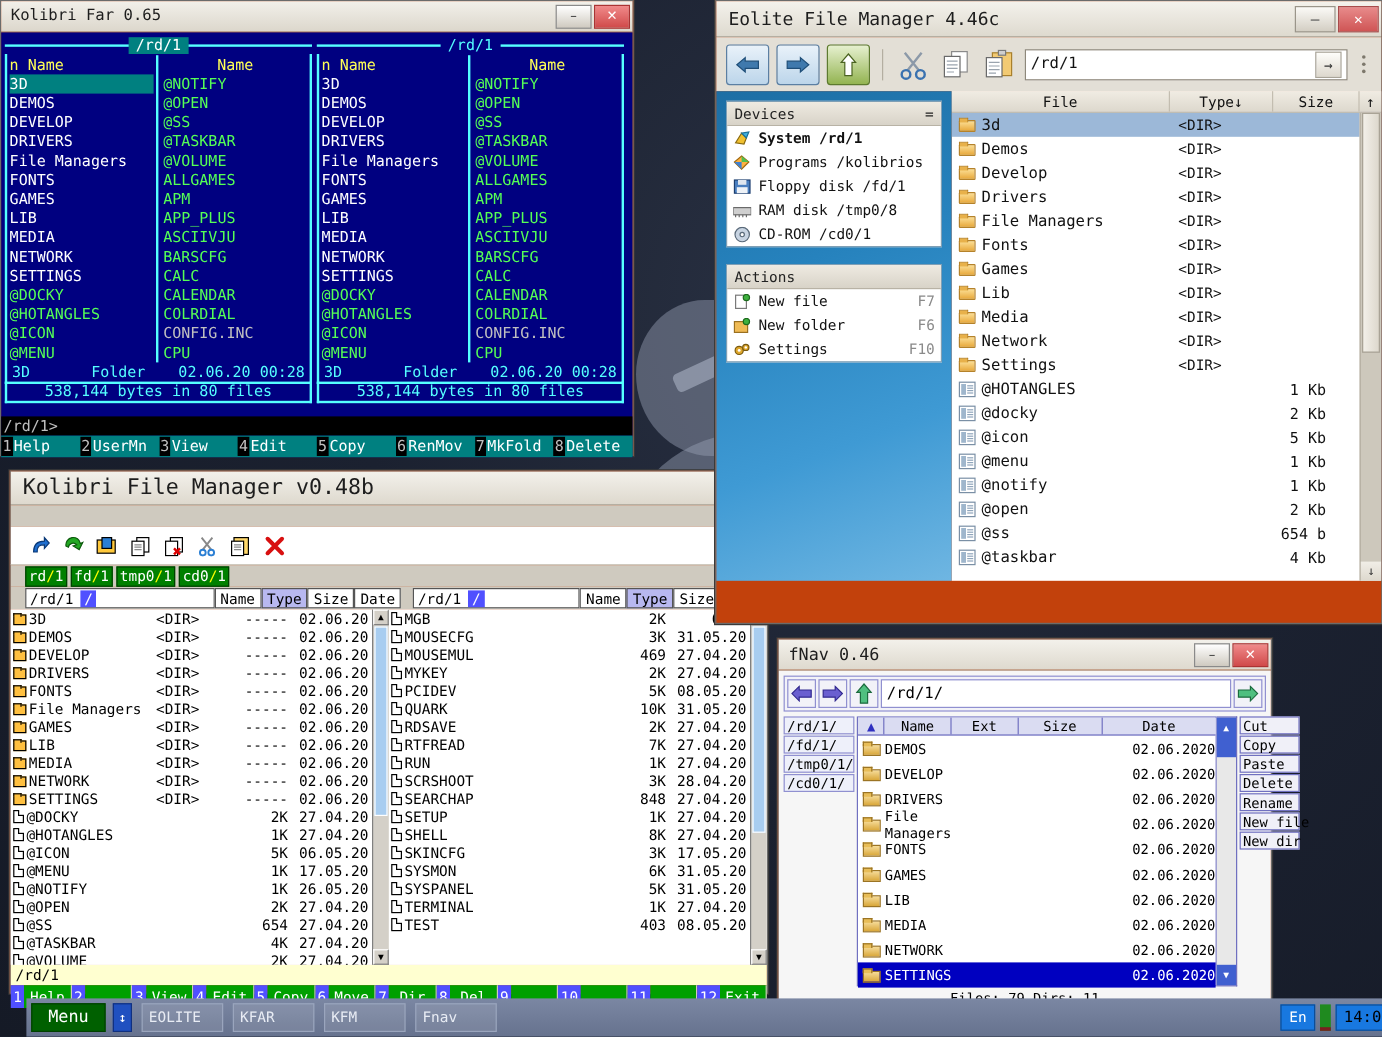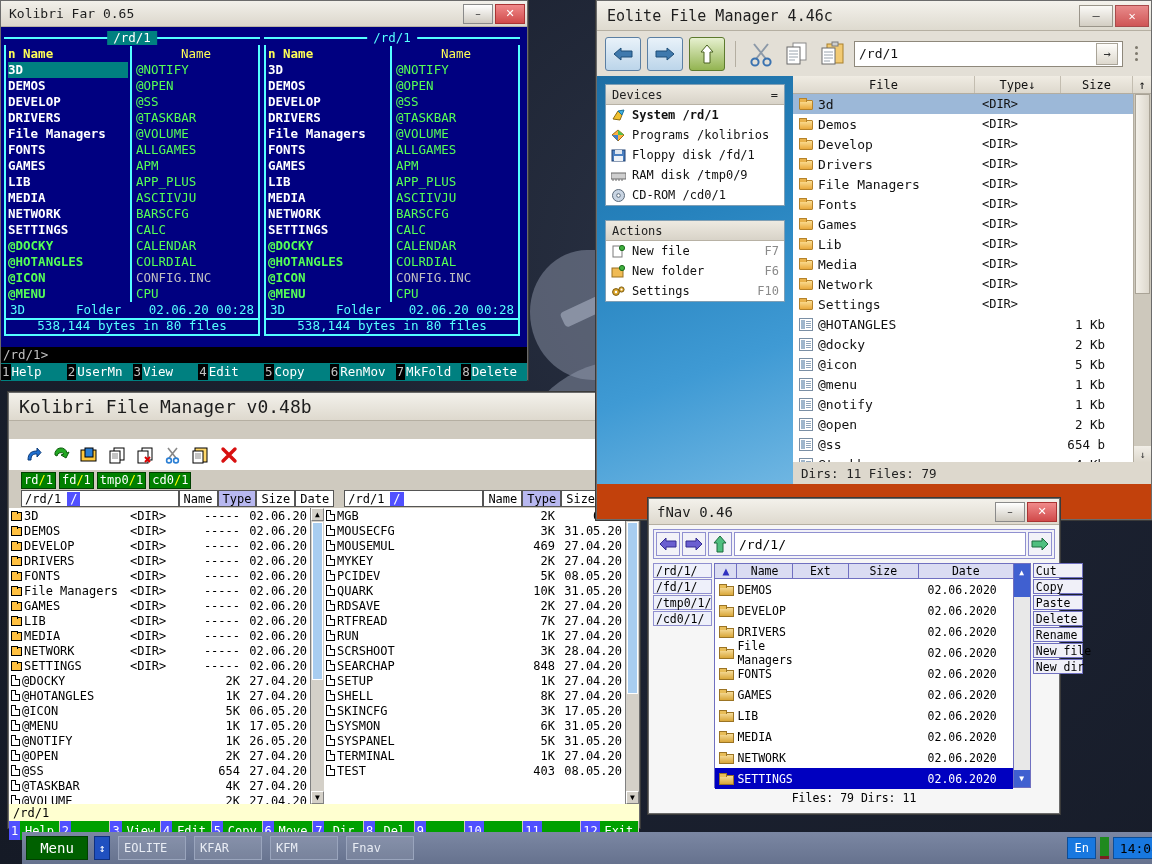--- a/index.html
+++ b/index.html
@@ -60,21 +60,21 @@
   .fp-line { position:absolute; left:0; right:0; top:6px; border-top:2px solid #55ffff; }
   .fp-title {
     position:absolute; left:50%; transform:translateX(-50%); top:0;
     padding:0 6px; z-index:2; color:#fff; background:#000080;
     font-size:12.5px;
   }
   .fp-title.sel { background:#008080; color:#fff; }
   .fp-box { border:2px solid #55ffff; border-top:none; padding:1px 2px 0 2px; }
   .fp-cols { display:flex; }
   .fp-col { width:50%; }
-  .fp-col.left { border-right:2px solid #55ffff; padding-right:2px;font-weight:bold;}
+  .fp-col.left { border-right:2px solid #55ffff; padding-right:2px;}
   .fp-col.right { padding-left:4px; }
   .fp-hdr { color:#ffff55; text-align:center; font-size:12.5px; height:16px;}
   .fp-hdr.l { text-align:left; }
   .fi { font-size:12.5px; height:16px; white-space:nowrap; overflow:hidden; }
   .fi.dir { color:#ffffff; }
   .fi.exe { color:#55ff55; }
   .fi.file { color:#c0c0c0; }
   .fi.cur { background:#008080; }
   .fp-foot { border-top:0; color:#55ffff; font-size:12.5px; }
   .fp-info { display:flex; padding:0 2px; }
@@ -187,21 +187,21 @@
   .kfm-fn{height:19px;display:flex;font-size:12px;}
   .kfm-fn .n{background:#5050ff;color:#fff;padding:0 2px;display:flex;align-items:center;}
   .kfm-fn .l{background:#00a000;color:#fff;flex:1;display:flex;align-items:center;justify-content:center;border-right:1px solid #cfcabf;}
   .kfold{width:11px;height:10px;flex:0 0 11px;position:relative;}
   .kfold:before{content:"";position:absolute;inset:1px 0 0 0;background:#ffc040;border:1px solid #000;}
   .kfold:after{content:"";position:absolute;left:0;top:0;width:5px;height:2px;background:#ffc040;border:1px solid #000;border-bottom:none;}
   .kdoc{width:9px;height:11px;flex:0 0 9px;background:#fff;border:1px solid #000;position:relative;}
   .kdoc:after{content:"";position:absolute;right:-1px;top:-1px;width:4px;height:4px;background:#fff;border-left:1px solid #000;border-bottom:1px solid #000;}
 
   
-  #fnav { left:648px; top:498px; width:412px; height:316px; z-index:8; }
+  #fnav { left:648px; top:532px; width:412px; height:316px; z-index:8; }
   #fnav .fn-title{height:26px;background:linear-gradient(#f3f1eb,#ded9ce);display:flex;align-items:center;padding:0 2px 0 8px;border-bottom:1px solid #b5afa2;font-size:14px;color:#1d1d1d;}
   #fnav .fn-title .t{flex:1;}
   .fn-body{background:#f6f6f6;padding:4px;height:288px;}
   .fn-navbar{height:30px;border:1px solid #9090d0;background:#f2f2f8;display:flex;align-items:center;gap:2px;padding:2px;}
   .fn-arrow{width:24px;height:24px;display:flex;align-items:center;justify-content:center;border:1px solid #9090d0;background:#f2f2f8;}
   .fn-input{flex:1;height:24px;background:#fff;border:1px solid #9090d0;display:flex;align-items:center;padding:0 4px;font-size:13px;}
   .fn-cols{display:flex;margin-top:4px;height:225px;}
   .fn-left{width:64px;}
   .fn-dv{height:15px;border:1px solid #9090d0;background:#eef0fa;font-size:11.5px;display:flex;align-items:center;padding-left:2px;margin-bottom:1px;}
   .fn-center{flex:1;margin-left:2px;display:flex;}
@@ -212,21 +212,21 @@
   .fn-hd .h-nm{flex:1;}
   .fn-hd .h-ex{width:56px;}
   .fn-hd .h-sz{width:70px;}
   .fn-hd .h-dt{width:94px;border-right:none;}
   .fn-row{height:21px;display:flex;align-items:center;font-size:11.5px;color:#000;}
   .fn-row.sel{background:#0000c0;color:#fff;}
   .fn-row .ic{width:22px;display:flex;align-items:center;justify-content:center;}
   .fn-row .nm{flex:1;}
   .fn-row .ex{width:56px;}
   .fn-row .sz{width:70px;}
-  .fn-row .dt{width:94px;text-align:right;padding-right:16px;}
+  .fn-row .dt{width:94px;text-align:right;padding-right:0;}
   .fn-sb{width:17px;margin-left:0;position:relative;background:#e8e8e8;border:1px solid #7070c0;border-left:none;}
   .fn-sb .a{position:absolute;left:0;right:0;height:17px;background:#4060d0;display:flex;align-items:center;justify-content:center;color:#fff;font-size:8px;}
   .fn-sb .th{position:absolute;left:0;right:0;top:17px;height:16px;background:#4060d0;}
   .fn-right{width:50px;margin-left:2px;}
   .fn-btn{height:15px;border:1px solid #7070c0;background:#f0f0f8;font-size:11.5px;display:flex;align-items:center;padding-left:2px;margin-bottom:1px;white-space:nowrap;}
   .fn-status{text-align:center;font-size:11.5px;margin-top:3px;color:#000;}
   .ffold{width:15px;height:12px;position:relative;}
   .ffold:before{content:"";position:absolute;inset:2px 0 0 0;background:linear-gradient(#f6dc9a,#d9a73a);border:1px solid #9b7424;}
   .ffold:after{content:"";position:absolute;left:0;top:0;width:6px;height:3px;background:#e8bd58;border:1px solid #9b7424;border-bottom:none;}
 
@@ -517,21 +517,21 @@
               </span>
               <span class="lbl">Floppy disk /fd/1</span>
             </div>
             <div class="eo-item">
               <span style="width: 16px; display: flex; align-items: center;">
                 <svg width="15" height="13" viewBox="0 0 15 13">
                   <rect x="0" y="4" width="15" height="6" fill="#cfcfcf" stroke="#6a6a6a"></rect>
                   <path d="M2 10v2M5 10v2M8 10v2M11 10v2" stroke="#6a6a6a"></path>
                 </svg>
               </span>
-              <span class="lbl">RAM disk /tmp0/9</span>
+              <span class="lbl">RAM disk /tmp0/8</span>
             </div>
             <div class="eo-item">
               <span style="width: 16px; display: flex; align-items: center;">
                 <svg width="15" height="13" viewBox="0 0 15 13">
                   <circle cx="7.5" cy="6.5" r="6" fill="#c8d4e2" stroke="#5a6a7a"></circle>
                   <circle cx="7.5" cy="6.5" r="1.8" fill="#fff" stroke="#5a6a7a"></circle>
                 </svg>
               </span>
               <span class="lbl">CD-ROM /cd0/1</span>
             </div>
@@ -757,21 +757,20 @@
               <div class="ty"></div>
               <div class="sz">4 Kb</div>
               <div class="sp"></div>
             </div>
           </div>
         <div class="eo-sb">
           <div class="thumb"></div>
           <div class="ar" style="bottom:0">↓</div>
         </div>
       </div>
-      <div class="eo-status">Dirs: 11   Files: 79</div>
     </div>
   </div>
 </div>
 
 <div class="win kwin-frame" id="kfm">
   <div class="kfm-title">
     <span class="t">Kolibri File Manager v0.48b</span>
   </div>
   <div class="kfm-gap"></div>
   <div class="kfm-tools">

